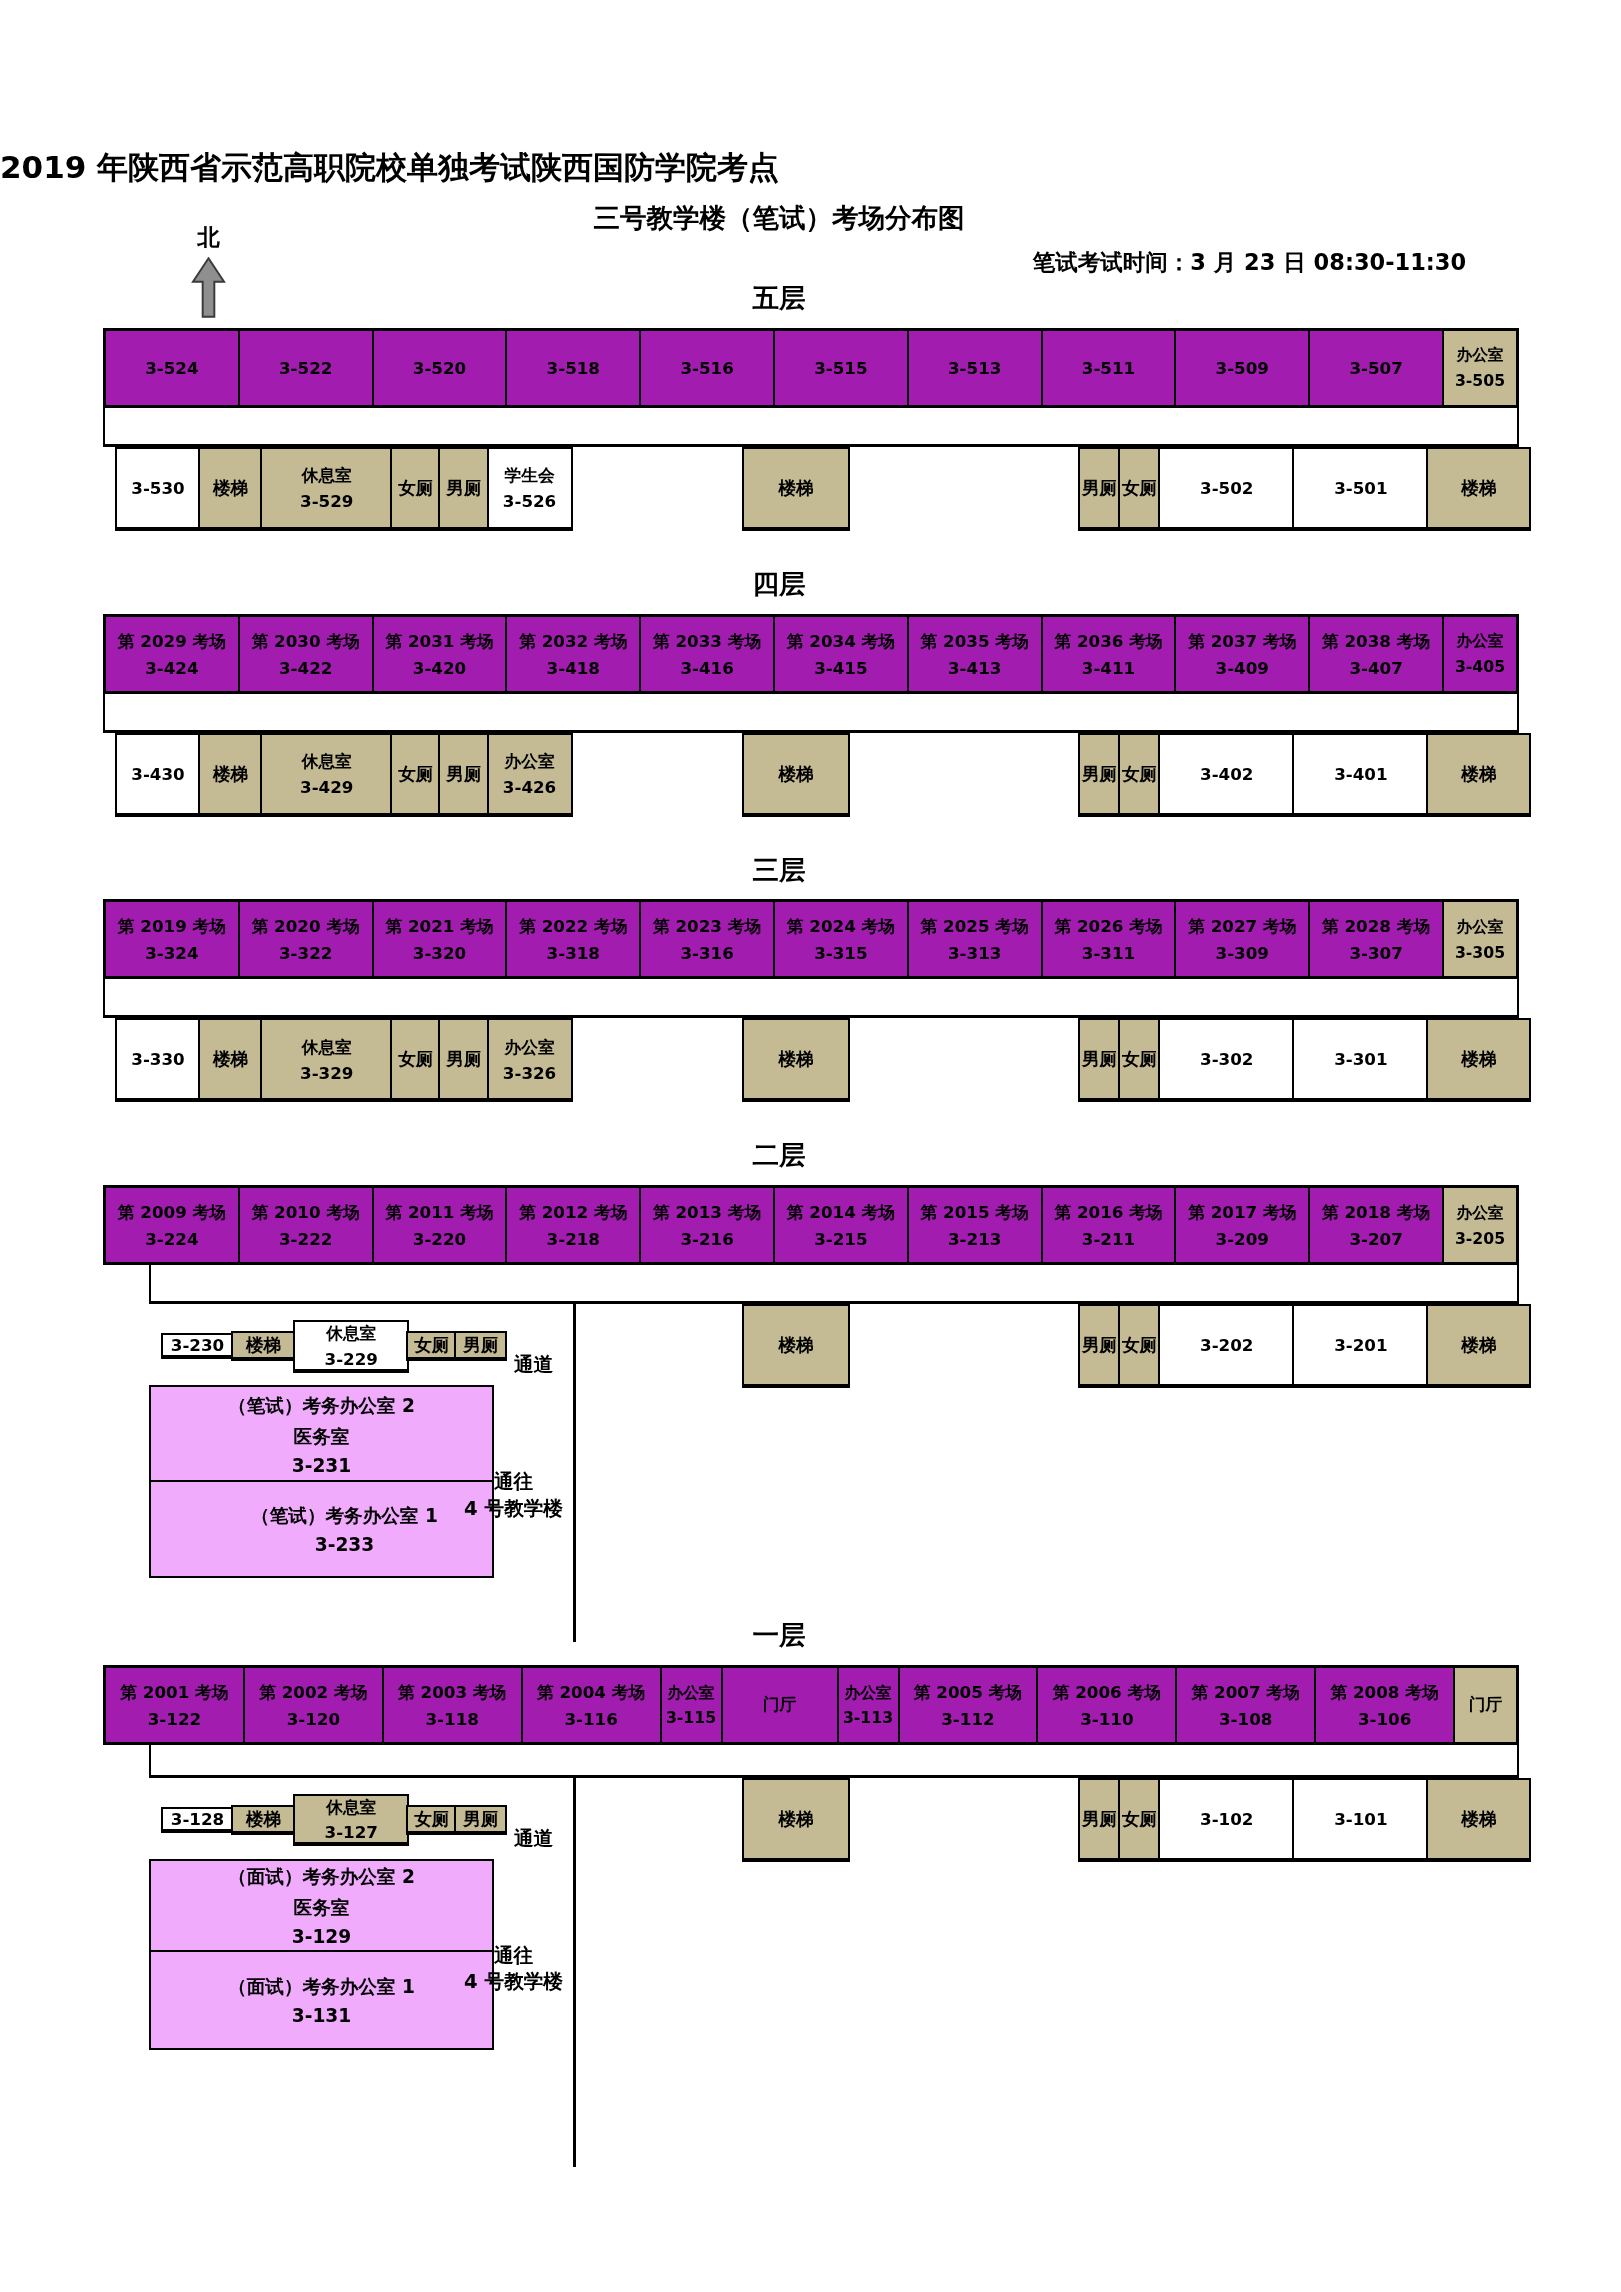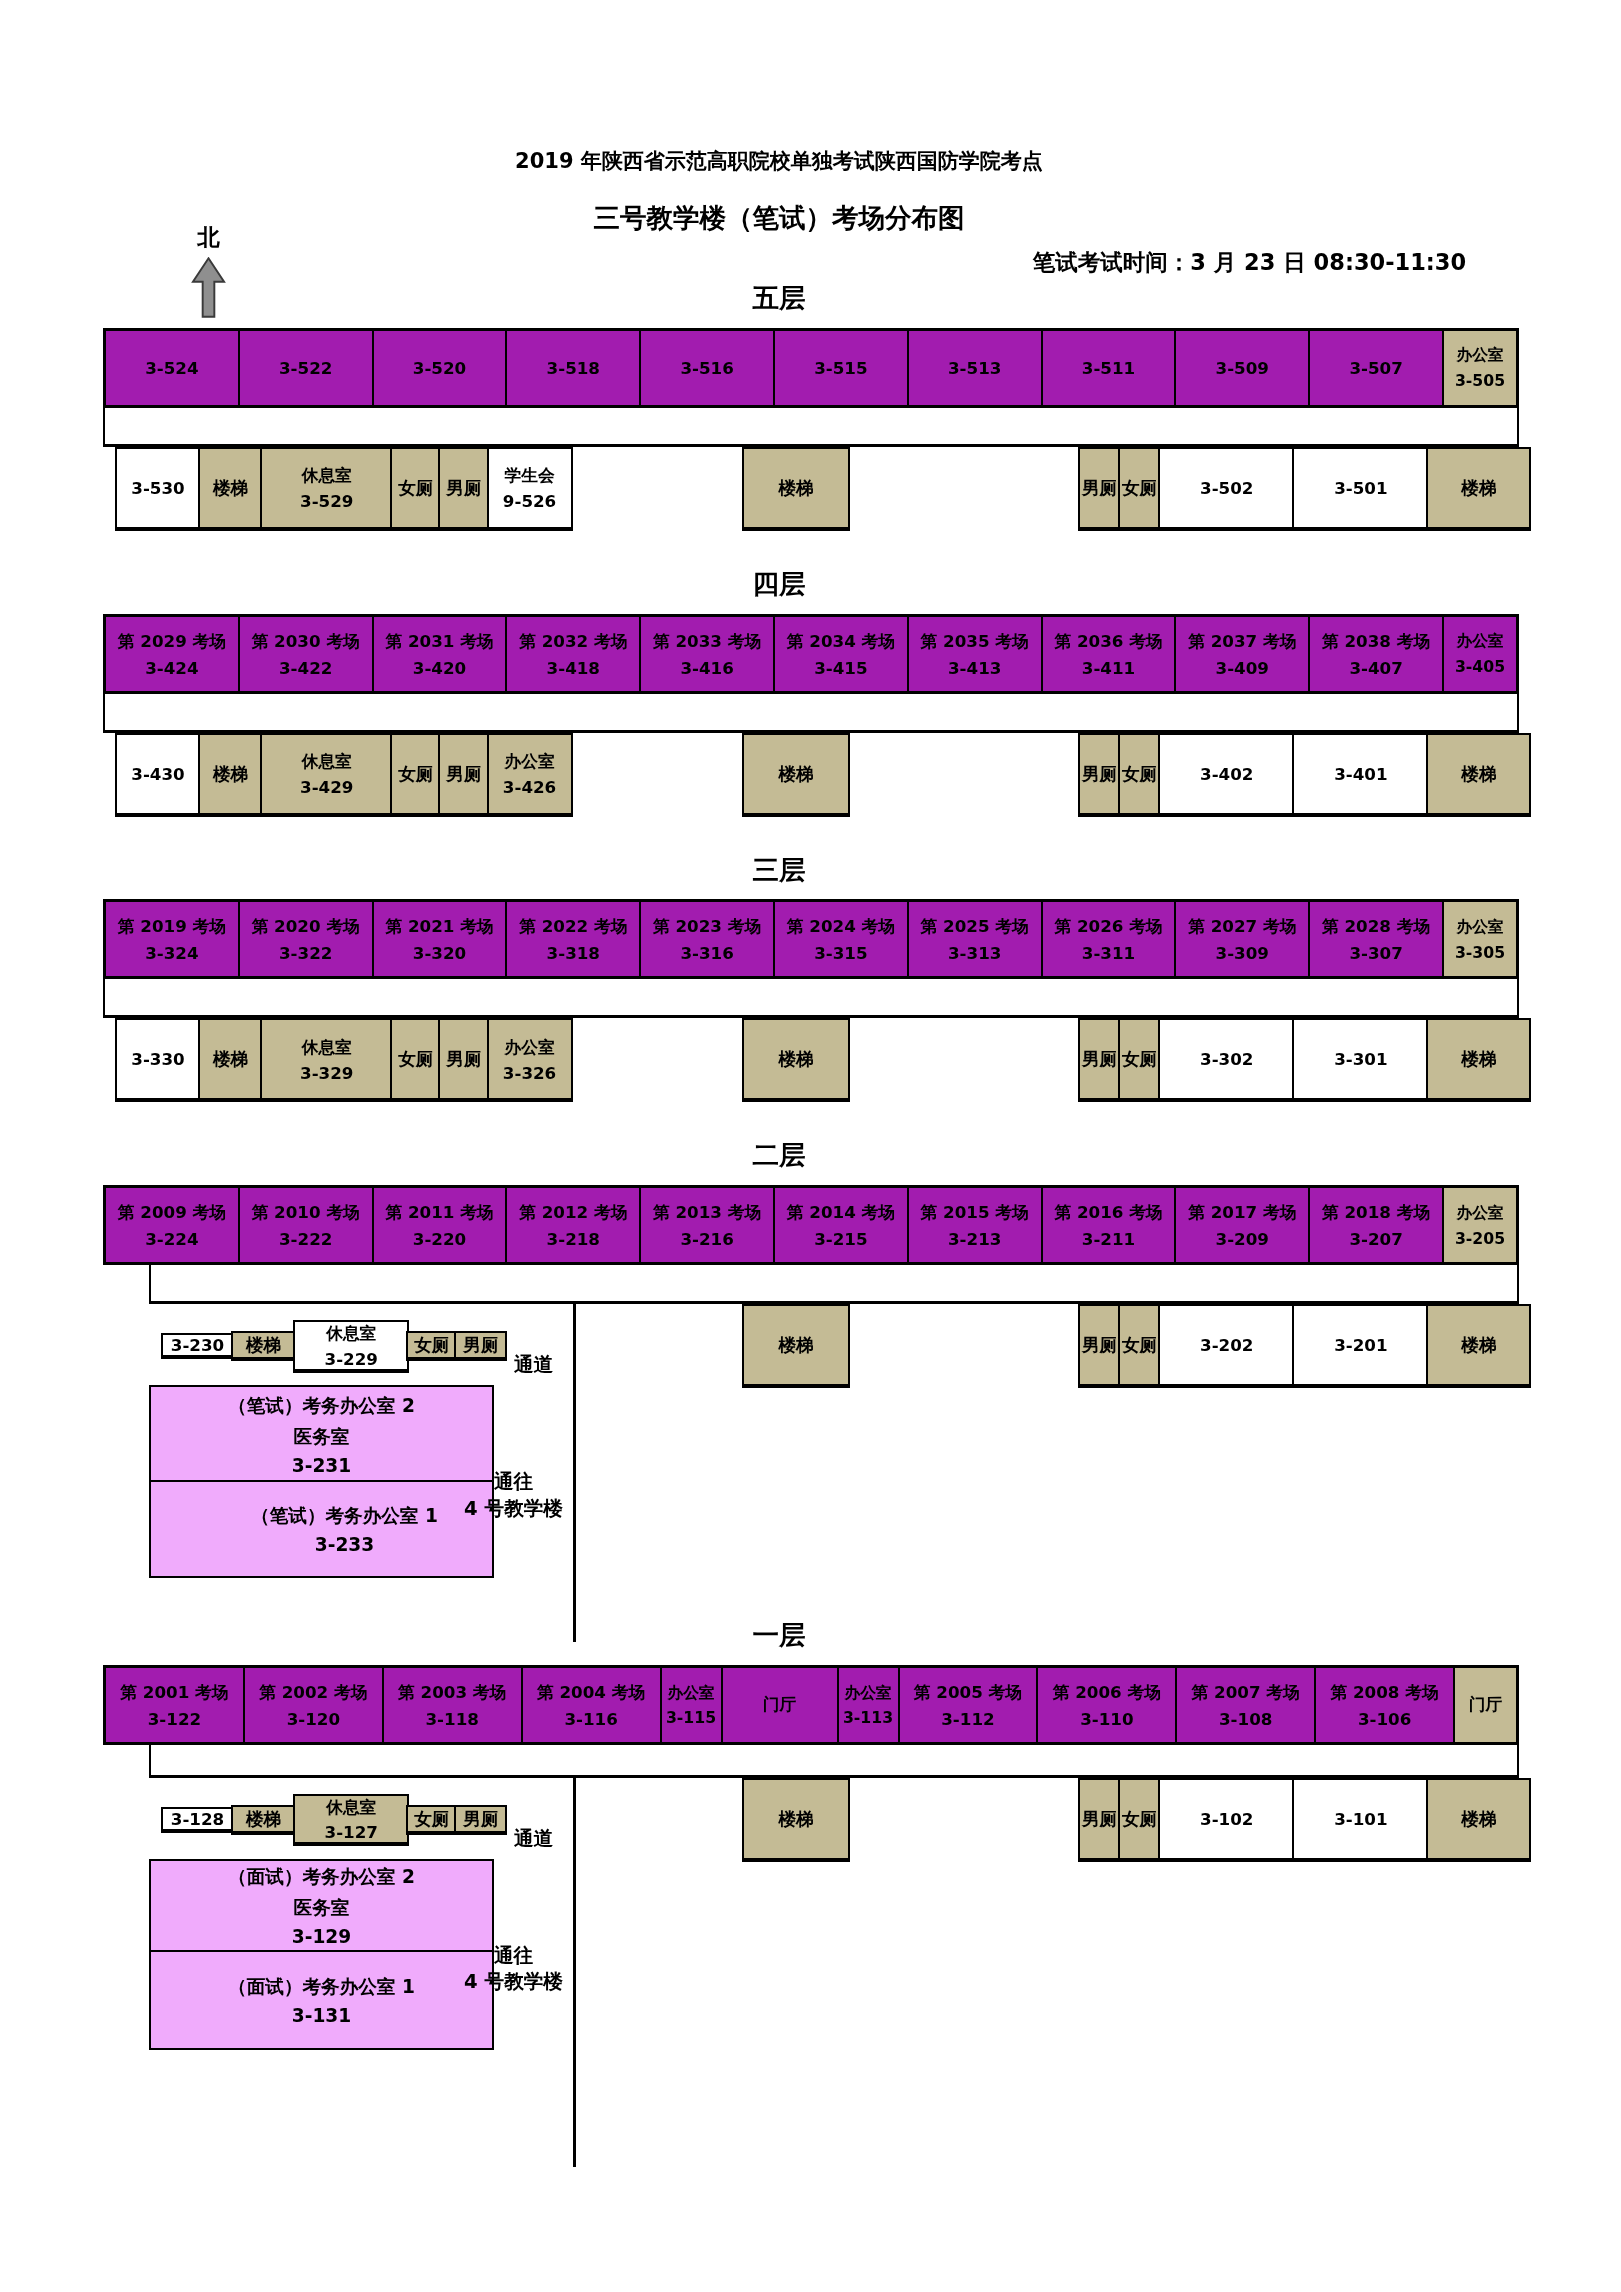--- a/index.html
+++ b/index.html
@@ -2,21 +2,21 @@
 <html><head>
 <meta charset="utf-8">
 <style>
   * { box-sizing: border-box; margin: 0; padding: 0; }
   html,body { background: #ffffff; }
   body {
     width: 1621px; height: 2293px; position: relative;
     font-family: "DejaVu Sans", "Liberation Sans", sans-serif;
     color: #000; font-weight: bold;
   }
-  .title    { position:absolute; top:147px; left:0; width:1558px; text-align:center; font-size:21px; }
+  .title    { position:absolute; top:147px; left:0; width:1558px; font-size:31px; }
   .subtitle { position:absolute; top:200px; left:0; width:1558px; text-align:center; font-size:26.5px; }
   .exam-time{ position:absolute; top:247px; left:1019px; width:461px; text-align:center; font-size:22.5px; }
   .north    { position:absolute; top:222px; left:184px; width:49px; text-align:center; }
   .north-label { font-size:22.5px; }
   .north-arrow { display:block; margin:3.9px auto 0; }
 
   .floors { padding-top:280px; }
   .floor  { margin-top:35px; }
   .floor:first-child { margin-top:0; }
   .floor.first-floor { margin-top:39px; }
@@ -144,21 +144,21 @@
                 <span>3-529</span>
               </div>
             <div class="bc wD shaded stair-txt">
                 <span>女厕</span>
               </div>
             <div class="bc wD shaded stair-txt">
                 <span>男厕</span>
               </div>
             <div class="bc wE">
                 <span>学生会</span>
-                <span>9-526</span>
+                <span>3-526</span>
               </div>
           </div>
           <div class="grp gm">
             <div class="bc wF shaded stair-txt">
                 <span>楼梯</span>
               </div>
           </div>
           <div class="grp gr">
             <div class="bc wG shaded stair-txt">
                 <span>男厕</span>

